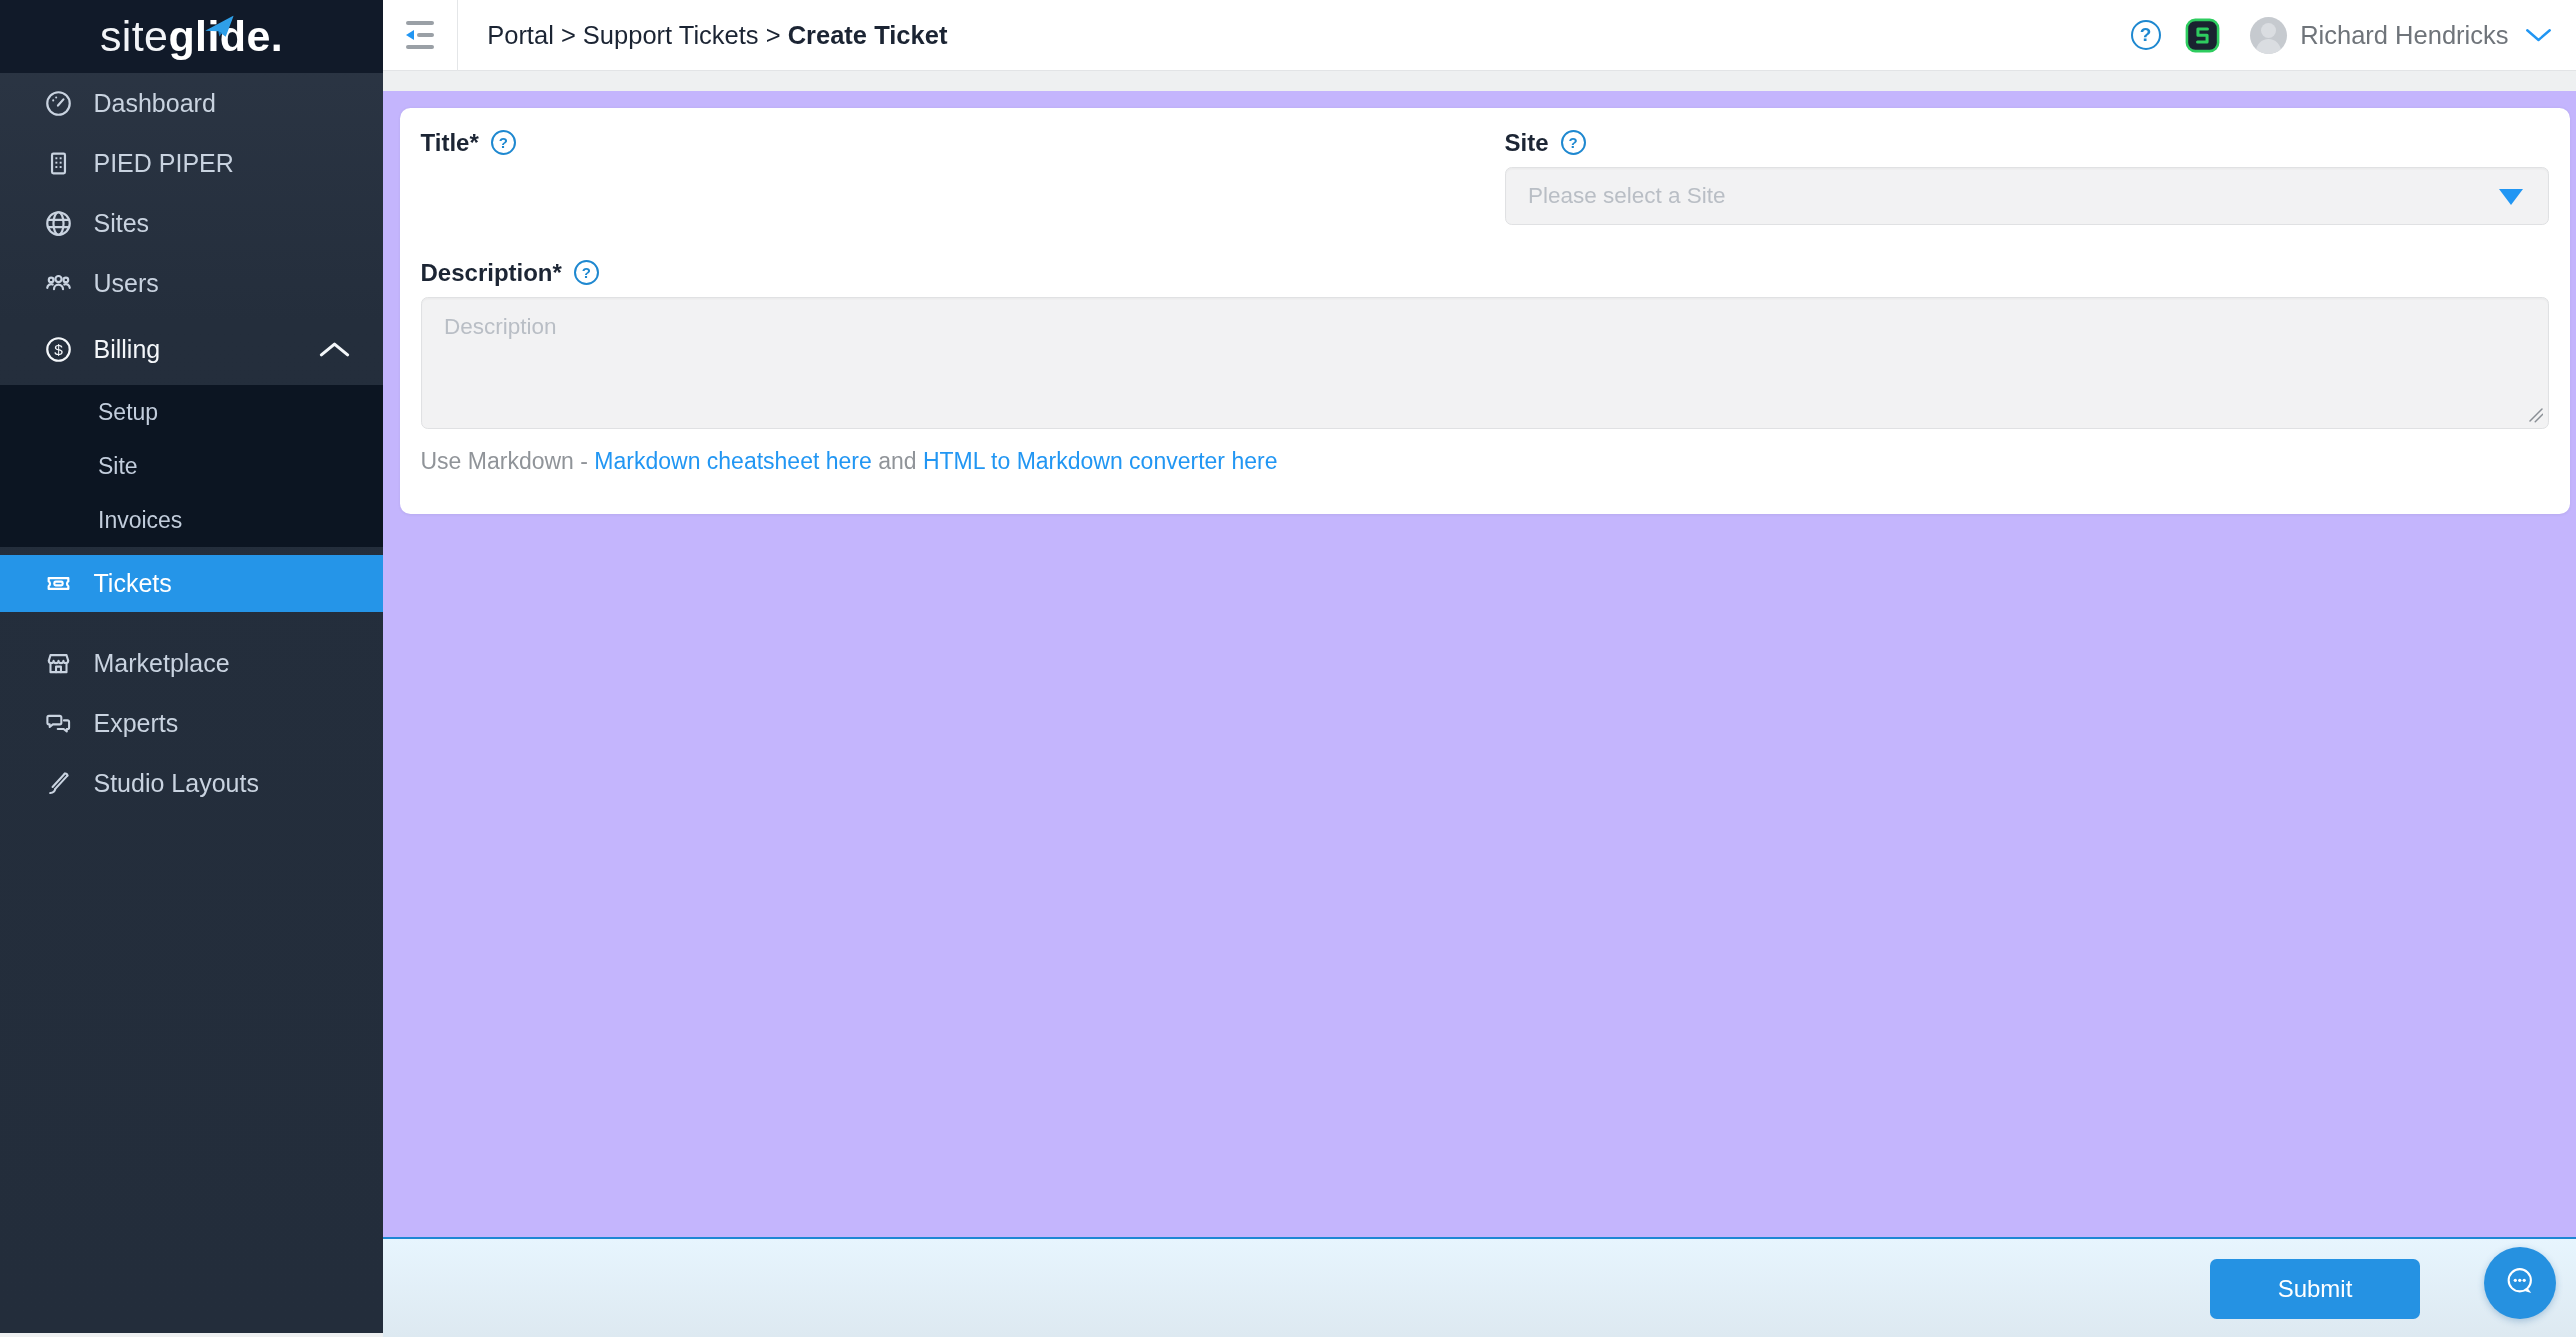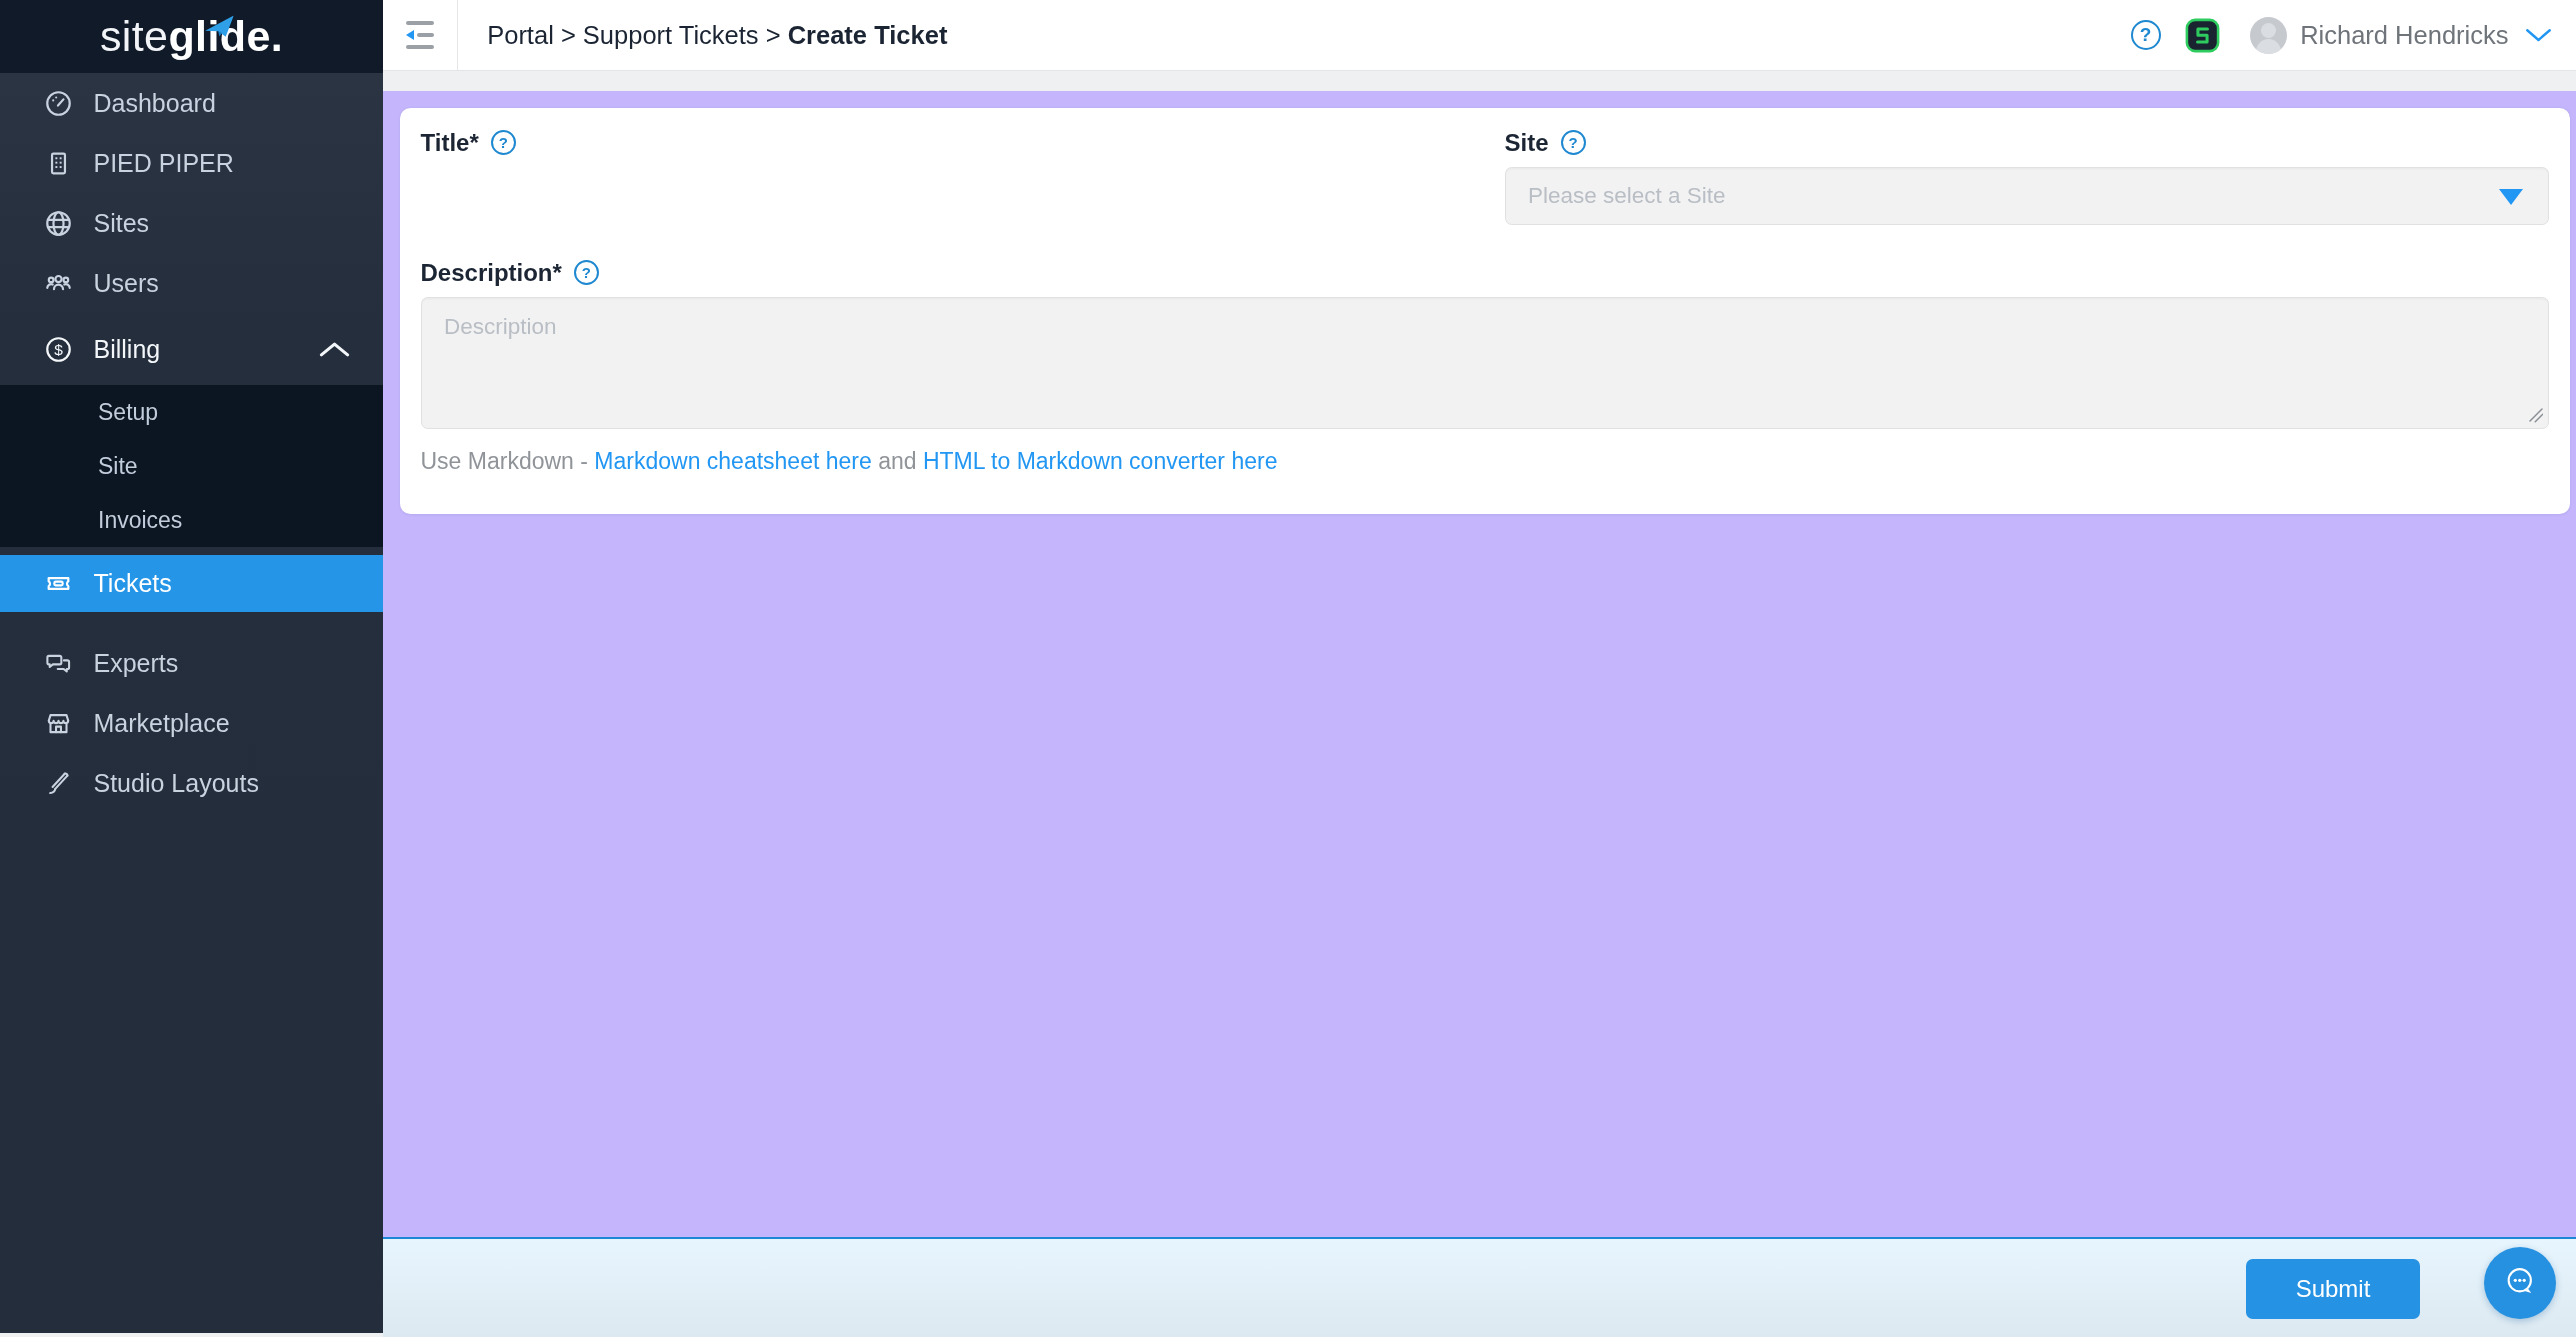--- a/index.html
+++ b/index.html
@@ -127,21 +127,21 @@
   .md-hint { margin-top: 19.5px; font-size: 23px; color: #909499; }
   .md-hint a { color: #2196f3; text-decoration: none; cursor: pointer; }
   
   .footer {
     position: absolute; left: 383px; right: 0; bottom: 0; height: 100px;
     border-top: 2.2px solid #1e87d3;
     background: linear-gradient(180deg, #e7f5fe 0%, #dde9f1 100%);
     z-index: 6;
   }
   .submit-btn {
-    position: absolute; right: 156px; top: 20px; width: 174px; height: 60px;
+    position: absolute; right: 156px; top: 20px; width: 210px; height: 60px;
     background: #2592e3; color: #ffffff; font-size: 24px; font-weight: 500;
     border: none; border-radius: 6.7px; cursor: pointer;
     font-family: "Liberation Sans", sans-serif;
   }
   .chat-fab {
     position: absolute; right: 20px; top: 7.5px; width: 72px; height: 72px;
     border-radius: 50%; background: #2691e0; cursor: pointer;
     display: flex; align-items: center; justify-content: center;
     box-shadow: 0 2.2px 7.5px rgba(30,100,160,0.3);
   }
@@ -221,33 +221,33 @@
     <div class="side-item active">
       <svg viewBox="0 0 24 24" fill="none" stroke="currentColor" stroke-width="1.7" stroke-linecap="round" stroke-linejoin="round">
           <path d="M4.4 7.8 H19.6 V10.4 A2.1 2.1 0 0 0 19.6 14 V16.2 H4.4 V14 A2.1 2.1 0 0 0 4.4 10.4 Z"></path>
           <rect x="8.8" y="10.6" width="6.4" height="2.8" rx="1"></rect>
         </svg>
       <span>Tickets</span>
     </div>
     <div class="nav-gap"></div>
     <div class="side-item">
       <svg viewBox="0 0 24 24" fill="none" stroke="currentColor" stroke-width="1.6" stroke-linecap="round" stroke-linejoin="round">
-          <path d="M4.6 6.1 h8.4 a1.2 1.2 0 0 1 1.2 1.2 v4.2 a1.2 1.2 0 0 1 -1.2 1.2 h-5.4 l-2.4 2 v-2 h-0.6 a1.2 1.2 0 0 1 -1.2 -1.2 V7.3 a1.2 1.2 0 0 1 1.2 -1.2 z"></path>
-          <path d="M16.2 9.6 h2.8 a1.2 1.2 0 0 1 1.2 1.2 v4.2 a1.2 1.2 0 0 1 -1.2 1.2 h-0.6 v2 l-2.4 -2 h-4.6"></path>
-        </svg>
-      <span>Experts</span>
-    </div>
-    <div class="side-item">
-      <svg viewBox="0 0 24 24" fill="none" stroke="currentColor" stroke-width="1.6" stroke-linecap="round" stroke-linejoin="round">
           <path d="M4.5 9.8 L5.8 5.5 H18.2 L19.5 9.8"></path>
           <path d="M4.5 9.8 a1.85 1.85 0 0 0 3.7 0 a1.9 1.9 0 0 0 3.8 0 a1.9 1.9 0 0 0 3.8 0 a1.85 1.85 0 0 0 3.7 0"></path>
           <path d="M5.8 12.4 V18.7 H18.2 V12.4"></path>
           <path d="M10.1 18.7 V14.4 H13.9 V18.7"></path>
         </svg>
       <span>Marketplace</span>
+    </div>
+    <div class="side-item">
+      <svg viewBox="0 0 24 24" fill="none" stroke="currentColor" stroke-width="1.6" stroke-linecap="round" stroke-linejoin="round">
+          <path d="M4.6 6.1 h8.4 a1.2 1.2 0 0 1 1.2 1.2 v4.2 a1.2 1.2 0 0 1 -1.2 1.2 h-5.4 l-2.4 2 v-2 h-0.6 a1.2 1.2 0 0 1 -1.2 -1.2 V7.3 a1.2 1.2 0 0 1 1.2 -1.2 z"></path>
+          <path d="M16.2 9.6 h2.8 a1.2 1.2 0 0 1 1.2 1.2 v4.2 a1.2 1.2 0 0 1 -1.2 1.2 h-0.6 v2 l-2.4 -2 h-4.6"></path>
+        </svg>
+      <span>Experts</span>
     </div>
     <div class="side-item">
       <svg viewBox="0 0 24 24" fill="none" stroke="currentColor" stroke-width="1.6" stroke-linecap="round" stroke-linejoin="round">
           <path d="M5.6 19.4 c2.7 -0.2 3.6 -1.3 3.9 -3.2"></path>
           <path d="M9.5 16.2 L18.9 5.9"></path>
           <path d="M7.4 14.7 L16.8 4.4"></path>
           <path d="M16.8 4.4 a1.5 1.5 0 0 1 2.1 1.5"></path>
         </svg>
       <span>Studio Layouts</span>
     </div>

